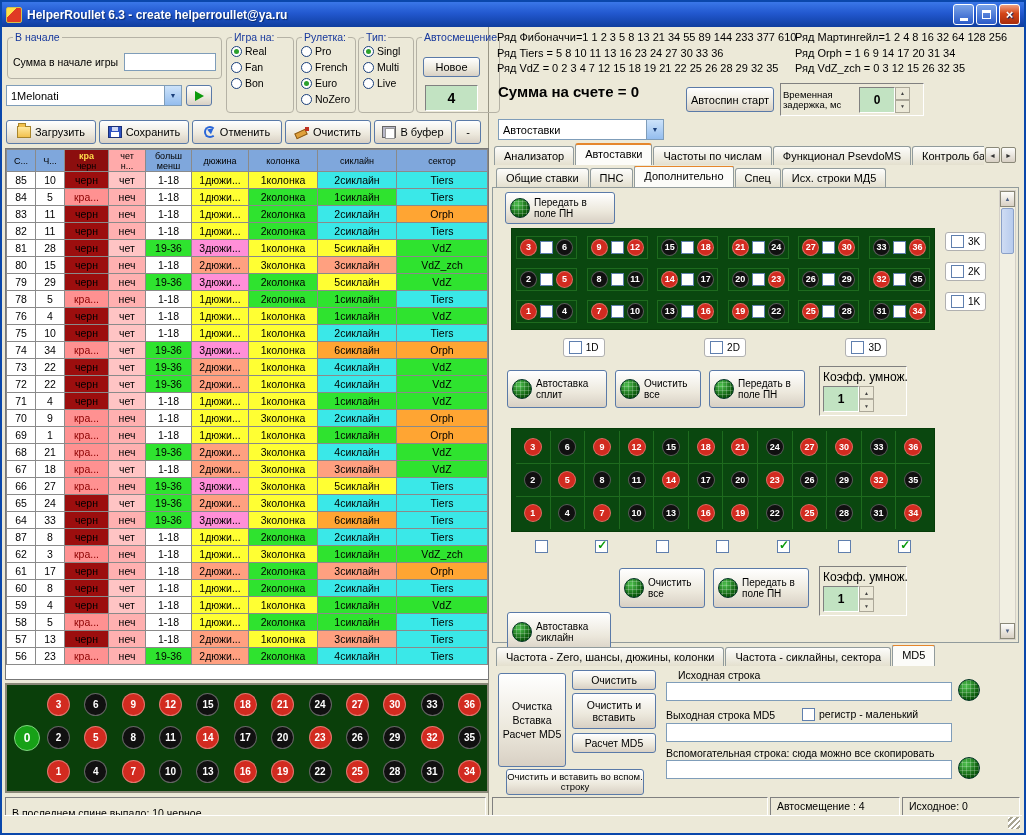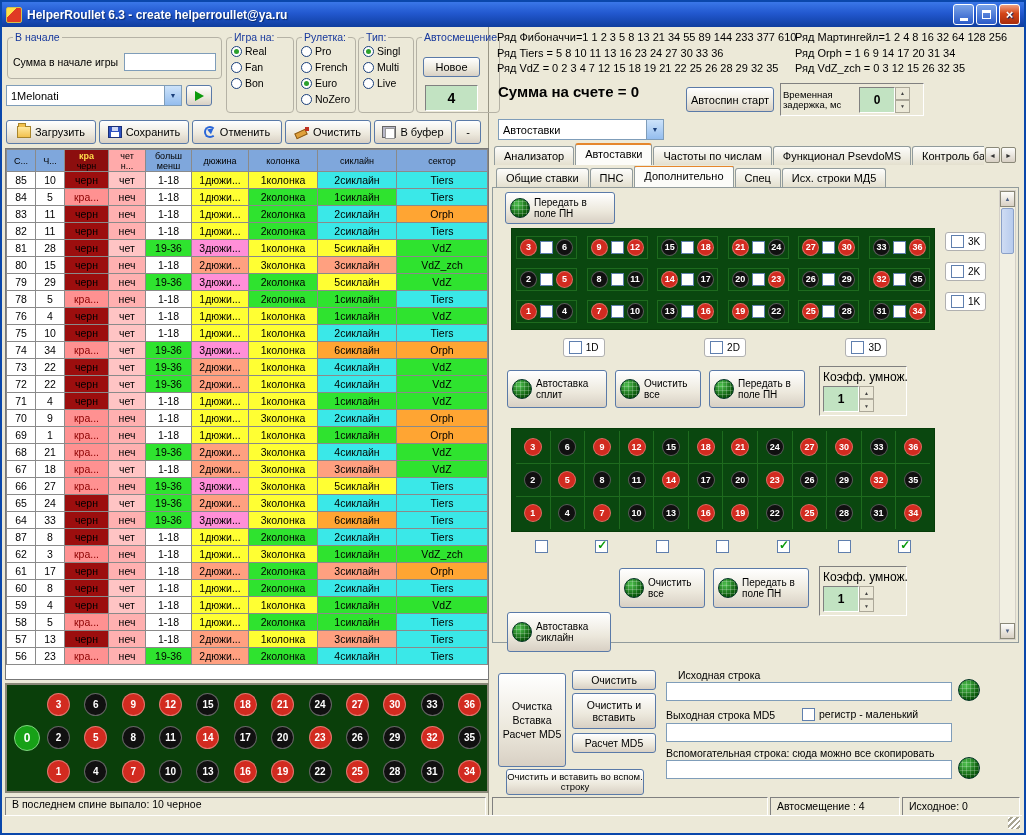--- a/index.html
+++ b/index.html
@@ -75,21 +75,21 @@
 .spin-table th:nth-child(7),.spin-table td:nth-child(7){width:69px;}
 .spin-table th:nth-child(8),.spin-table td:nth-child(8){width:79px;}
 
 .board{position:absolute;left:1px;top:656px;width:484px;height:110px;background:#0a3f0a;border:2px solid #8a8878;}
 .zero{position:absolute;left:7px;top:40px;width:26px;height:26px;border-radius:50%;background:#17a117;color:#fff;font-weight:bold;text-align:center;line-height:24px;border:1px solid #7fd67f;font-size:12px;}
 .board-rows{position:absolute;left:40px;right:6px;top:3px;bottom:3px;display:flex;flex-direction:column;justify-content:space-around;}
 .board-row{display:flex;justify-content:space-between;}
 .num{width:23px;height:23px;border-radius:50%;color:#fff;font-size:10px;font-weight:bold;display:flex;align-items:center;justify-content:center;border:1px solid rgba(255,255,255,.35);}
 .num.red,.bnum.red{background:#d22b20;}
 .num.black,.bnum.black{background:#101010;}
-.status{position:absolute;border:1px solid;border-color:#808080 #fff #fff #808080;background:#ece9d8;font-size:10.5px;padding:0 6px;white-space:nowrap;overflow:hidden;}
+.status{position:absolute;border:1px solid;border-color:#808080 #fff #fff #808080;background:#ece9d8;font-size:10.5px;padding:9px 6px;white-space:nowrap;overflow:hidden;}
 .lp-status{left:1px;right:2px;top:770px;height:19px;}
 
 .series-line{line-height:15.5px;font-size:11px;white-space:nowrap;}
 .series-left{position:absolute;left:7px;top:3px;}
 .series-right{position:absolute;left:305px;top:3px;width:228px;overflow:hidden;}
 .balance{position:absolute;left:8px;top:56px;font-size:15px;font-weight:bold;}
 .autospin{position:absolute;left:196px;top:60px;width:88px;height:25px;}
 .delay{position:absolute;left:290px;top:56px;width:144px;height:33px;display:flex;align-items:center;gap:4px;padding:2px;border:1px solid;border-color:#808080 #fff #fff #808080;}
 .delay-label{font-size:9.5px;line-height:10px;width:72px;}
 .spinner{display:flex;align-items:stretch;height:26px;}
@@ -1034,20 +1034,25 @@
             </div>
           </div>
         </div>
         <div class="vscroll">
           <div class="sarr">▲</div>
           <div class="sthumb"></div>
           <div class="sarr down">▼</div>
         </div>
       </div>
 
+      <div class="tabbar tabs-bottom" id="tabs-bottom">
+          <div class="tab">Частота - Zero, шансы, дюжины, колонки</div>
+          <div class="tab">Частота - сиклайны, сектора</div>
+          <div class="tab active">MD5</div>
+        </div>
 
       <div class="md5">
         <button class="btn big-md5">Очистка Вставка Расчет MD5</button>
         <button class="btn b-clear">Очистить</button>
         <button class="btn b-cp">Очистить и вставить</button>
         <button class="btn b-calc">Расчет MD5</button>
         <button class="btn b-aux">Очистить и  вставить во вспом. строку</button>
         <div class="lbl src-lbl">Исходная строка</div>
         <input class="txt src-input" value="" style="">
         <span class="gicon round gb1"></span>

